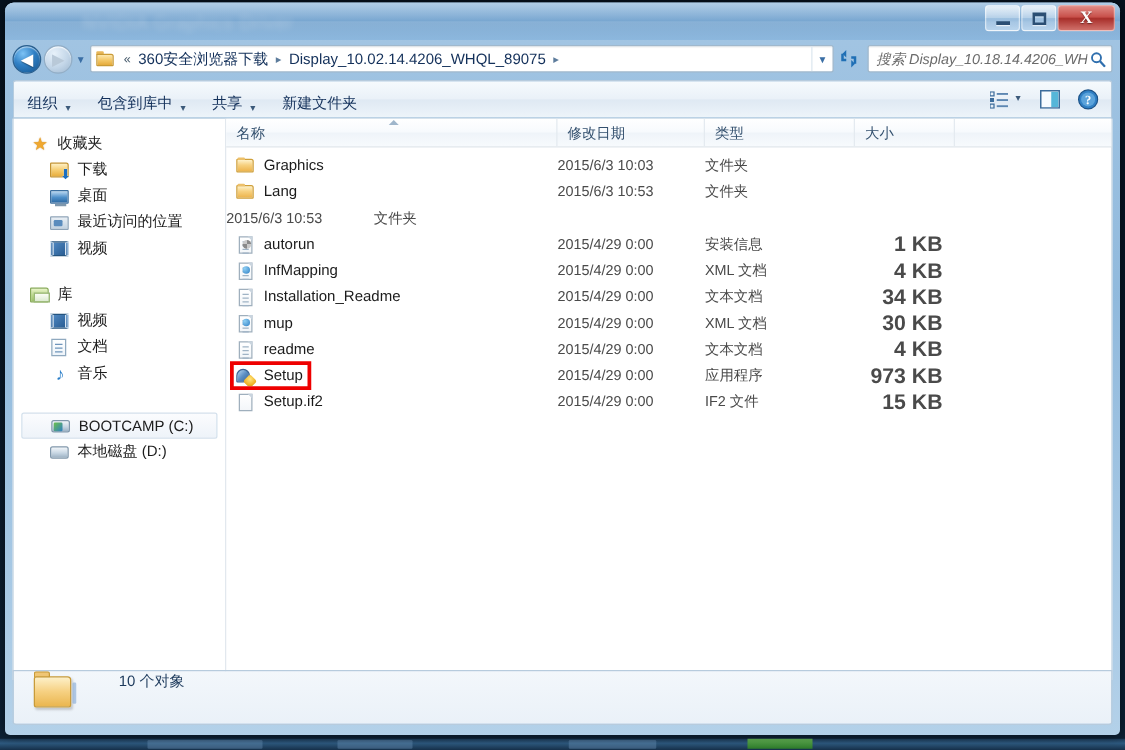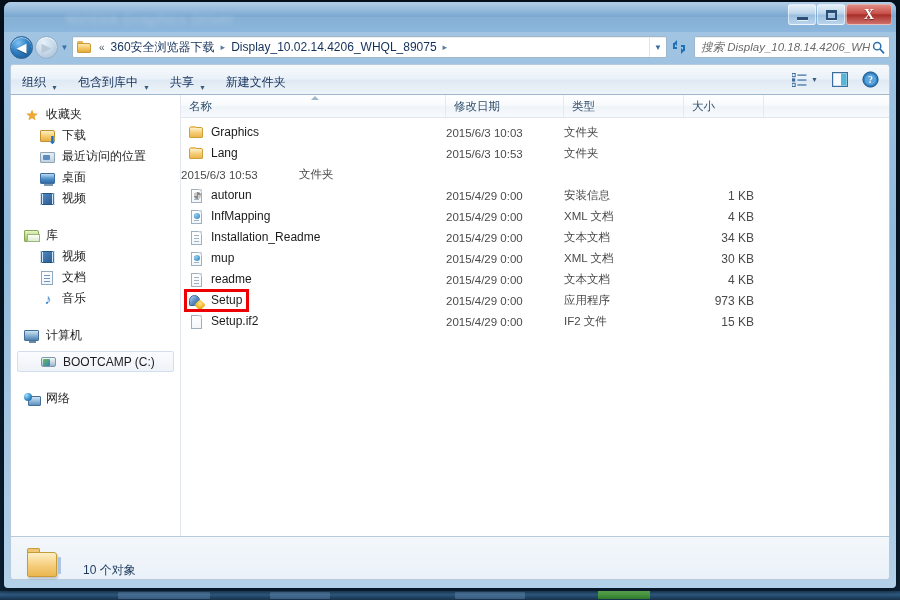--- a/index.html
+++ b/index.html
@@ -354,22 +354,22 @@
 
   #rows { flex: 1 1 auto; overflow: hidden; padding-top: 4px; }
   .frow {
     height: 21px; display: flex; align-items: center; cursor: default;
     font-size: 12px; color: #1b1b1b;
   }
   .fcell { display: flex; align-items: flex-start; overflow: hidden; white-space: nowrap; }
   .fcell.n { width: 265px; flex: none; padding-left: 8px; gap: 6px; }
   .fcell.d { width: 118px; flex: none; color: #4a4a4a; font-size: 11.5px; }
   .fcell.t { width: 120px; flex: none; color: #4a4a4a; font-size: 11.5px; }
-  .fcell.s { width: 80px; flex: none; color: #4a4a4a; font-size: 12px;
-             justify-content: flex-end; padding-right: 10px; }
+  .fcell.s { width: 80px; flex: none; color: #4a4a4a; font-size: 17px;
+             justify-content: flex-end; padding-right: 10px; font-weight: bold; }
 
   .ficon { width: 16px; height: 16px; flex: none; position: relative; }
   .fi-folder {
     position: absolute; left: 0; top: 2px; width: 14px; height: 11px;
     background: linear-gradient(180deg,#fef2ca 0%,#f7d180 45%,#edb44c 100%);
     border: 1px solid #cf9f38; border-radius: 1px 2px 1px 1px;
   }
   .fi-folder:before{
     content:''; position:absolute; left:0; top:-2px; width:6px; height:2px;
     background:#edc06a; border-radius:1px 1px 0 0;
@@ -419,21 +419,21 @@
     pointer-events: none;
     z-index: 20;
   }
 
   
   #statusbar {
     position: absolute; left: 6px; right: 6px; bottom: 8px; height: 44px;
     background: linear-gradient(180deg,#f3f7fb 0%,#eaf1f8 100%);
     border: 1px solid #b7cbdd;
     border-radius: 0 0 3px 3px;
-    display: flex; align-items: flex-end; padding-left: 16px; gap: 20px;
+    display: flex; align-items: flex-start; padding-left: 16px; gap: 32px;
   }
   #status-folder-icon {
     width: 36px; height: 31px; position: relative; flex: none;
   }
   #status-folder-icon .fb {
     position: absolute; left: 0; top: 4px; width: 30px; height: 25px;
     background: linear-gradient(180deg,#fdf0c8 0%,#f6d183 48%,#eab64f 100%);
     border: 1px solid #c89b39; border-radius: 2px 3px 2px 2px;
     box-shadow: 1px 2px 2px rgba(0,0,0,.18);
   }
@@ -580,29 +580,29 @@
         </div>
         <div class="nav-row child">
           <span class="nav-icon">
             <span class="ico-folder"></span>
               <span class="ico-dl-arrow">⬇</span>
           </span>
           <span>下载</span>
         </div>
         <div class="nav-row child">
           <span class="nav-icon">
+              <span class="ico-monitor"></span>
+            </span>
+          <span>桌面</span>
+        </div>
+        <div class="nav-row child">
+          <span class="nav-icon">
               <span class="ico-recent"></span>
             </span>
           <span>最近访问的位置</span>
-        </div>
-        <div class="nav-row child">
-          <span class="nav-icon">
-              <span class="ico-monitor"></span>
-            </span>
-          <span>桌面</span>
         </div>
         <div class="nav-row child">
           <span class="nav-icon">
               <span class="ico-film"></span>
             </span>
           <span>视频</span>
         </div>
       </div>
 
       <div class="nav-gap"></div>
@@ -628,44 +628,36 @@
         </div>
         <div class="nav-row child">
           <span class="nav-icon ico-music">♪</span>
           <span>音乐</span>
         </div>
       </div>
 
       <div class="nav-gap"></div>
 
       <div class="nav-group">
-        <div class="nav-row">
-          <span class="nav-icon">
-              <span class="ico-computer"></span>
-            </span>
-          <span>计算机</span>
-        </div>
         <div class="nav-row child selected">
           <span class="nav-icon">
               <span class="ico-drive sys"></span>
             </span>
           <span>BOOTCAMP (C:)</span>
         </div>
+        <div class="nav-row child">
+          <span class="nav-icon">
+              <span class="ico-drive"></span>
+            </span>
+          <span>本地磁盘 (D:)</span>
+        </div>
       </div>
 
       <div class="nav-gap"></div>
 
-      <div class="nav-group">
-        <div class="nav-row">
-          <span class="nav-icon">
-              <span class="ico-network"></span>
-            </span>
-          <span>网络</span>
-        </div>
-      </div>
     </div>
 
     <div id="listpane">
       <div id="col-header">
         <div class="col c-name">
           <span>名称</span>
           <span id="sort-marker"></span>
         </div>
         <div class="col c-date">
           <span>修改日期</span>

